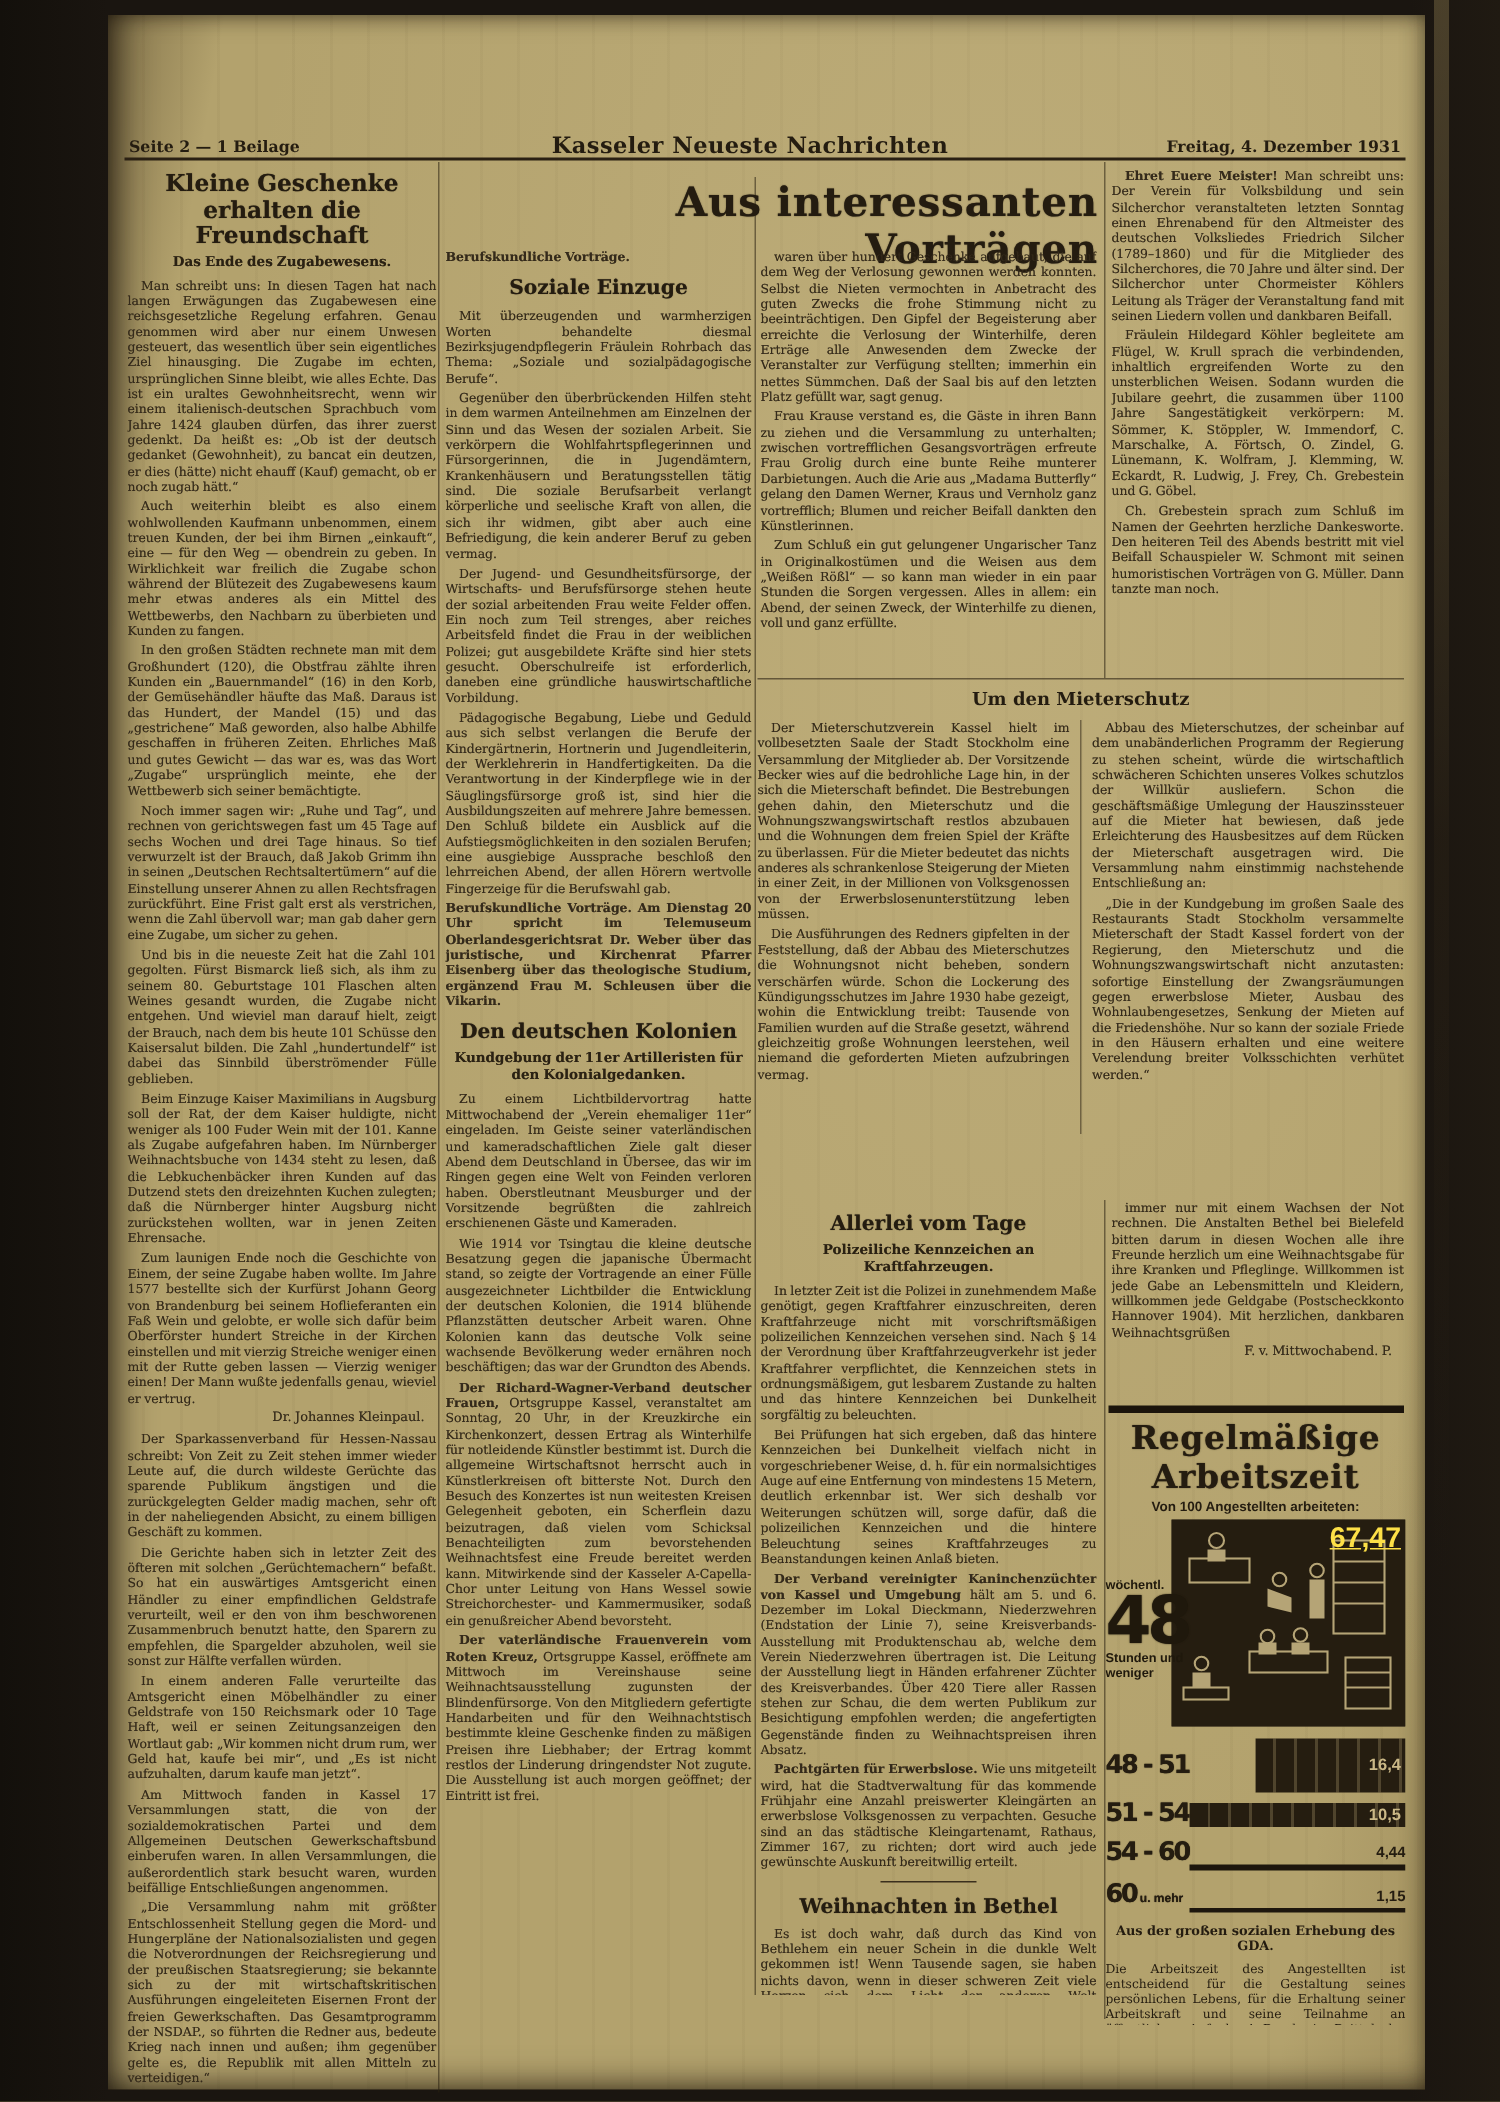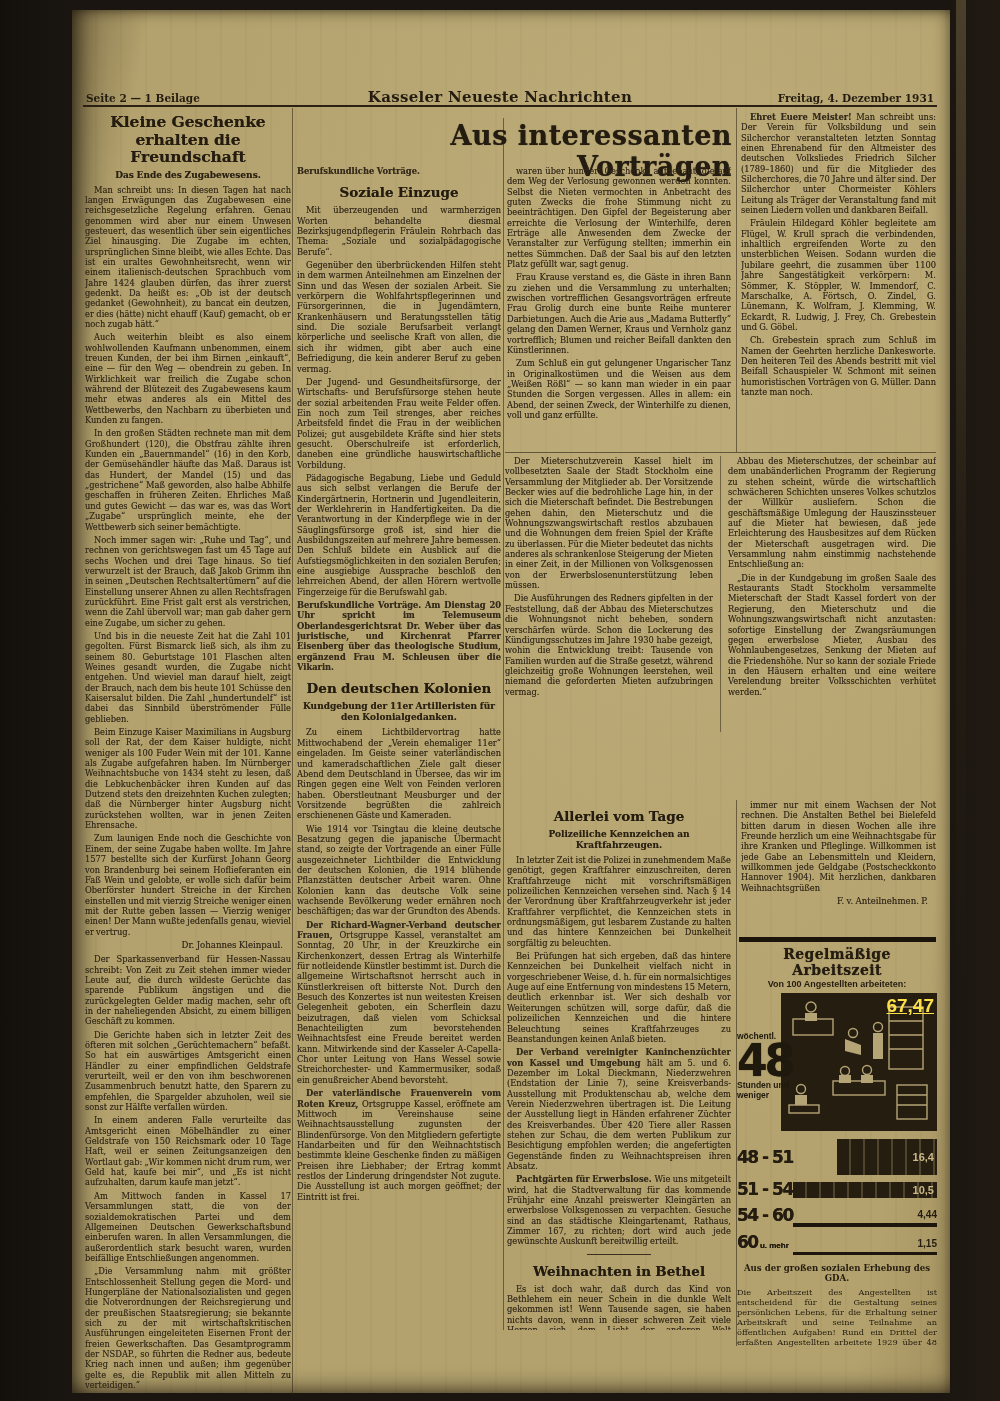--- a/index.html
+++ b/index.html
@@ -46,21 +46,21 @@
   
   .mieter{position:absolute;left:505px;top:456px;width:431px;}
   .mi-title{font-weight:bold;text-align:center;font-size:21px;color:#241c10;letter-spacing:.3px;text-shadow:0 0 .7px rgba(36,28,16,.8);}
   .mi-sub{font-weight:bold;text-align:center;font-size:12px;margin:3px 0 7px;color:#241c10;}
   .mi-cols{display:flex;}
   .mcol{width:208px;height:276px;overflow:hidden;position:relative;font-size:8.3px;line-height:10.35px;color:#342a1b;text-align:justify;hyphens:auto;word-spacing:-.4px;text-shadow:0 0 .4px rgba(45,34,16,.55);}
   .mi-vrule{width:1px;background:rgba(42,32,17,.5);margin:0 7px;}
   
   .blackbar{position:absolute;left:739px;top:937px;width:197px;height:5px;background:#1b140b;}
   .ad{position:absolute;left:737px;top:946px;width:200px;height:404px;overflow:hidden;color:#241c10;}
-  .ad-title{font-size:14px;font-weight:bold;text-align:center;letter-spacing:.4px;text-shadow:0 0 .8px rgba(30,22,10,.8);}
+  .ad-title{font-size:22px;font-weight:bold;text-align:center;letter-spacing:.4px;text-shadow:0 0 .8px rgba(30,22,10,.8);}
   .ad-sub{font-family:"Liberation Sans",sans-serif;font-weight:bold;font-size:9px;text-align:center;margin:1px 0 4px;}
   .ad-figure{position:relative;height:140px;}
   .ad-hours{position:absolute;left:0;top:38px;width:54px;z-index:2;font-family:"Liberation Sans",sans-serif;font-weight:bold;color:#1f180c;}
   .ah-pre{display:block;font-size:8.5px;}
   .ah-big{display:block;font-family:"DejaVu Sans",sans-serif;font-size:44px;line-height:40px;font-weight:bold;letter-spacing:-3px;text-shadow:0 0 1px #1f180c;}
   .ah-suf{display:block;font-size:8.5px;line-height:9.5px;}
   .ad-illus{position:absolute;left:44px;top:0;width:156px;height:138px;background:#251d10;}
   .ad-illus svg{position:absolute;left:0;top:0;}
   .ad-topval{position:absolute;right:3px;top:2px;color:#fde047;font-weight:bold;font-size:19px;font-family:"Liberation Sans",sans-serif;text-decoration:underline;}
   .ad-row{display:flex;align-items:center;margin-top:6px;}
@@ -127,20 +127,21 @@
     <div class="b-para"><b class="lead">Der Richard-Wagner-Verband deutscher Frauen, </b>Ortsgruppe Kassel, veranstaltet am Sonntag, 20 Uhr, in der Kreuzkirche ein Kirchenkonzert, dessen Ertrag als Winterhilfe für notleidende Künstler bestimmt ist. Durch die allgemeine Wirtschaftsnot herrscht auch in Künstlerkreisen oft bitterste Not. Durch den Besuch des Konzertes ist nun weitesten Kreisen Gelegenheit geboten, ein Scherflein dazu beizutragen, daß vielen vom Schicksal Benachteiligten zum bevorstehenden Weihnachtsfest eine Freude bereitet werden kann. Mitwirkende sind der Kasseler A-Capella-Chor unter Leitung von Hans Wessel sowie Streichorchester- und Kammermusiker, sodaß ein genußreicher Abend bevorsteht.</div>
     <div class="b-para"><b class="lead">Der vaterländische Frauenverein vom Roten Kreuz, </b>Ortsgruppe Kassel, eröffnete am Mittwoch im Vereinshause seine Weihnachtsausstellung zugunsten der Blindenfürsorge. Von den Mitgliedern gefertigte Handarbeiten und für den Weihnachtstisch bestimmte kleine Geschenke finden zu mäßigen Preisen ihre Liebhaber; der Ertrag kommt restlos der Linderung dringendster Not zugute. Die Ausstellung ist auch morgen geöffnet; der Eintritt ist frei.</div>
   </div>
 <div id="colCtop" class="txt" style="left:507px;top:166px;width:224px;height:284px">
     <div class="b-para">waren über hundert Geschenke aufgebaut, die auf dem Weg der Verlosung gewonnen werden konnten. Selbst die Nieten vermochten in Anbetracht des guten Zwecks die frohe Stimmung nicht zu beeinträchtigen. Den Gipfel der Begeisterung aber erreichte die Verlosung der Winterhilfe, deren Erträge alle Anwesenden dem Zwecke der Veranstalter zur Verfügung stellten; immerhin ein nettes Sümmchen. Daß der Saal bis auf den letzten Platz gefüllt war, sagt genug.</div>
     <div class="b-para">Frau Krause verstand es, die Gäste in ihren Bann zu ziehen und die Versammlung zu unterhalten; zwischen vortrefflichen Gesangsvorträgen erfreute Frau Grolig durch eine bunte Reihe munterer Darbietungen. Auch die Arie aus „Madama Butterfly“ gelang den Damen Werner, Kraus und Vernholz ganz vortrefflich; Blumen und reicher Beifall dankten den Künstlerinnen.</div>
     <div class="b-para">Zum Schluß ein gut gelungener Ungarischer Tanz in Originalkostümen und die Weisen aus dem „Weißen Rößl“ — so kann man wieder in ein paar Stunden die Sorgen vergessen. Alles in allem: ein Abend, der seinen Zweck, der Winterhilfe zu dienen, voll und ganz erfüllte.</div>
   </div>
 
 <div class="mieter">
+  <div class="mi-sub">Um den Mieterschutz</div>
   <div class="mi-cols">
     <div id="mieterL" class="mcol">
         <div class="b-para">Der Mieterschutzverein Kassel hielt im vollbesetzten Saale der Stadt Stockholm eine Versammlung der Mitglieder ab. Der Vorsitzende Becker wies auf die bedrohliche Lage hin, in der sich die Mieterschaft befindet. Die Bestrebungen gehen dahin, den Mieterschutz und die Wohnungszwangswirtschaft restlos abzubauen und die Wohnungen dem freien Spiel der Kräfte zu überlassen. Für die Mieter bedeutet das nichts anderes als schrankenlose Steigerung der Mieten in einer Zeit, in der Millionen von Volksgenossen von der Erwerbslosenunterstützung leben müssen.</div>
         <div class="b-para">Die Ausführungen des Redners gipfelten in der Feststellung, daß der Abbau des Mieterschutzes die Wohnungsnot nicht beheben, sondern verschärfen würde. Schon die Lockerung des Kündigungsschutzes im Jahre 1930 habe gezeigt, wohin die Entwicklung treibt: Tausende von Familien wurden auf die Straße gesetzt, während gleichzeitig große Wohnungen leerstehen, weil niemand die geforderten Mieten aufzubringen vermag.</div>
       </div>
     <div class="mi-vrule"></div>
     <div id="mieterR" class="mcol">
         <div class="b-para">Abbau des Mieterschutzes, der scheinbar auf dem unabänderlichen Programm der Regierung zu stehen scheint, würde die wirtschaftlich schwächeren Schichten unseres Volkes schutzlos der Willkür ausliefern. Schon die geschäftsmäßige Umlegung der Hauszinssteuer auf die Mieter hat bewiesen, daß jede Erleichterung des Hausbesitzes auf dem Rücken der Mieterschaft ausgetragen wird. Die Versammlung nahm einstimmig nachstehende Entschließung an:</div>
         <div class="b-para">„Die in der Kundgebung im großen Saale des Restaurants Stadt Stockholm versammelte Mieterschaft der Stadt Kassel fordert von der Regierung, den Mieterschutz und die Wohnungszwangswirtschaft nicht anzutasten: sofortige Einstellung der Zwangsräumungen gegen erwerbslose Mieter, Ausbau des Wohnlaubengesetzes, Senkung der Mieten auf die Friedenshöhe. Nur so kann der soziale Friede in den Häusern erhalten und eine weitere Verelendung breiter Volksschichten verhütet werden.“</div>
       </div>
@@ -158,21 +159,21 @@
     <div class="b-h2">Weihnachten in Bethel</div>
     <div class="b-para">Es ist doch wahr, daß durch das Kind von Bethlehem ein neuer Schein in die dunkle Welt gekommen ist! Wenn Tausende sagen, sie haben nichts davon, wenn in dieser schweren Zeit viele Herzen sich dem Licht der anderen Welt verschließen, so hört es darum doch nicht auf zu leuchten. Und wenn die heilige Nacht aufs neue zu uns kommt, dann klingt in alles Weh und allen Kampf der Erde ihre Freudenbotschaft tief hinein: „Also hat Gott die Welt geliebt.“ Daß wir an diese Liebe Gottes glauben dürfen, allein gibt uns in Bethel Mut zu unserem Dienst. Er ist</div>
   </div>
 <div id="colDtop" class="txt" style="left:741px;top:112px;width:195px;height:340px">
     <div class="b-para"><b class="lead">Ehret Euere Meister! </b>Man schreibt uns: Der Verein für Volksbildung und sein Silcherchor veranstalteten letzten Sonntag einen Ehrenabend für den Altmeister des deutschen Volksliedes Friedrich Silcher (1789–1860) und für die Mitglieder des Silcherchores, die 70 Jahre und älter sind. Der Silcherchor unter Chormeister Köhlers Leitung als Träger der Veranstaltung fand mit seinen Liedern vollen und dankbaren Beifall.</div>
     <div class="b-para">Fräulein Hildegard Köhler begleitete am Flügel, W. Krull sprach die verbindenden, inhaltlich ergreifenden Worte zu den unsterblichen Weisen. Sodann wurden die Jubilare geehrt, die zusammen über 1100 Jahre Sangestätigkeit verkörpern: M. Sömmer, K. Stöppler, W. Immendorf, C. Marschalke, A. Förtsch, O. Zindel, G. Lünemann, K. Wolfram, J. Klemming, W. Eckardt, R. Ludwig, J. Frey, Ch. Grebestein und G. Göbel.</div>
     <div class="b-para">Ch. Grebestein sprach zum Schluß im Namen der Geehrten herzliche Dankesworte. Den heiteren Teil des Abends bestritt mit viel Beifall Schauspieler W. Schmont mit seinen humoristischen Vorträgen von G. Müller. Dann tanzte man noch.</div>
   </div>
 <div id="colDmid" class="txt" style="left:741px;top:800px;width:195px;height:134px">
     <div class="b-para">immer nur mit einem Wachsen der Not rechnen. Die Anstalten Bethel bei Bielefeld bitten darum in diesen Wochen alle ihre Freunde herzlich um eine Weihnachtsgabe für ihre Kranken und Pfleglinge. Willkommen ist jede Gabe an Lebensmitteln und Kleidern, willkommen jede Geldgabe (Postscheckkonto Hannover 1904). Mit herzlichen, dankbaren Weihnachtsgrüßen</div>
-    <div class="b-sig">F. v. Anteilnehmen. P.</div>
+    <div class="b-sig">F. v. Mittwochabend. P.</div>
   </div>
 
 <div class="blackbar"></div>
 <div class="ad">
   <div class="ad-title">Regelmäßige Arbeitszeit</div>
   <div class="ad-sub">Von 100 Angestellten arbeiteten:</div>
   <div class="ad-figure">
     <div class="ad-hours">
       <span class="ah-pre">wöchentl.</span>
       <span class="ah-big">48</span>

